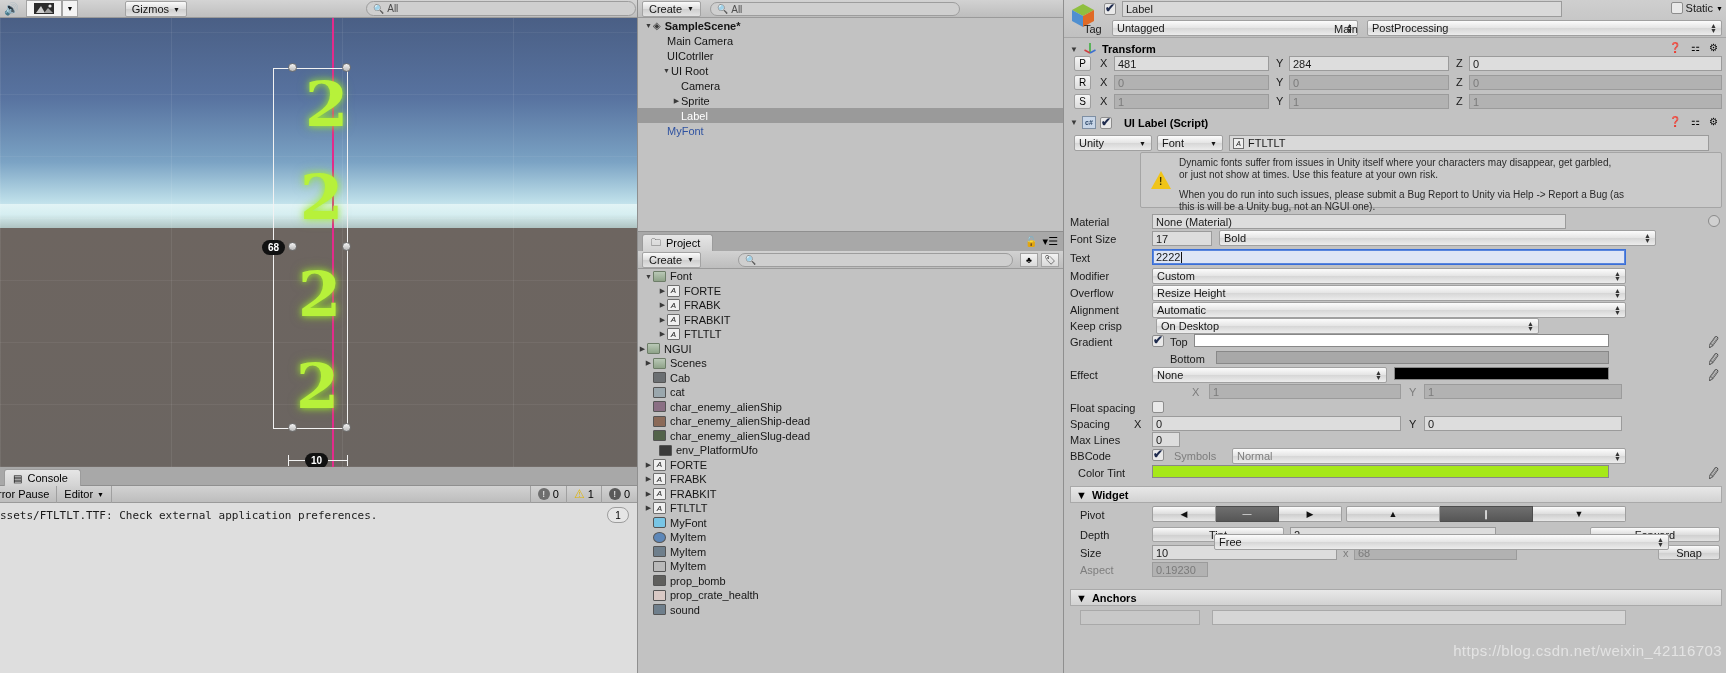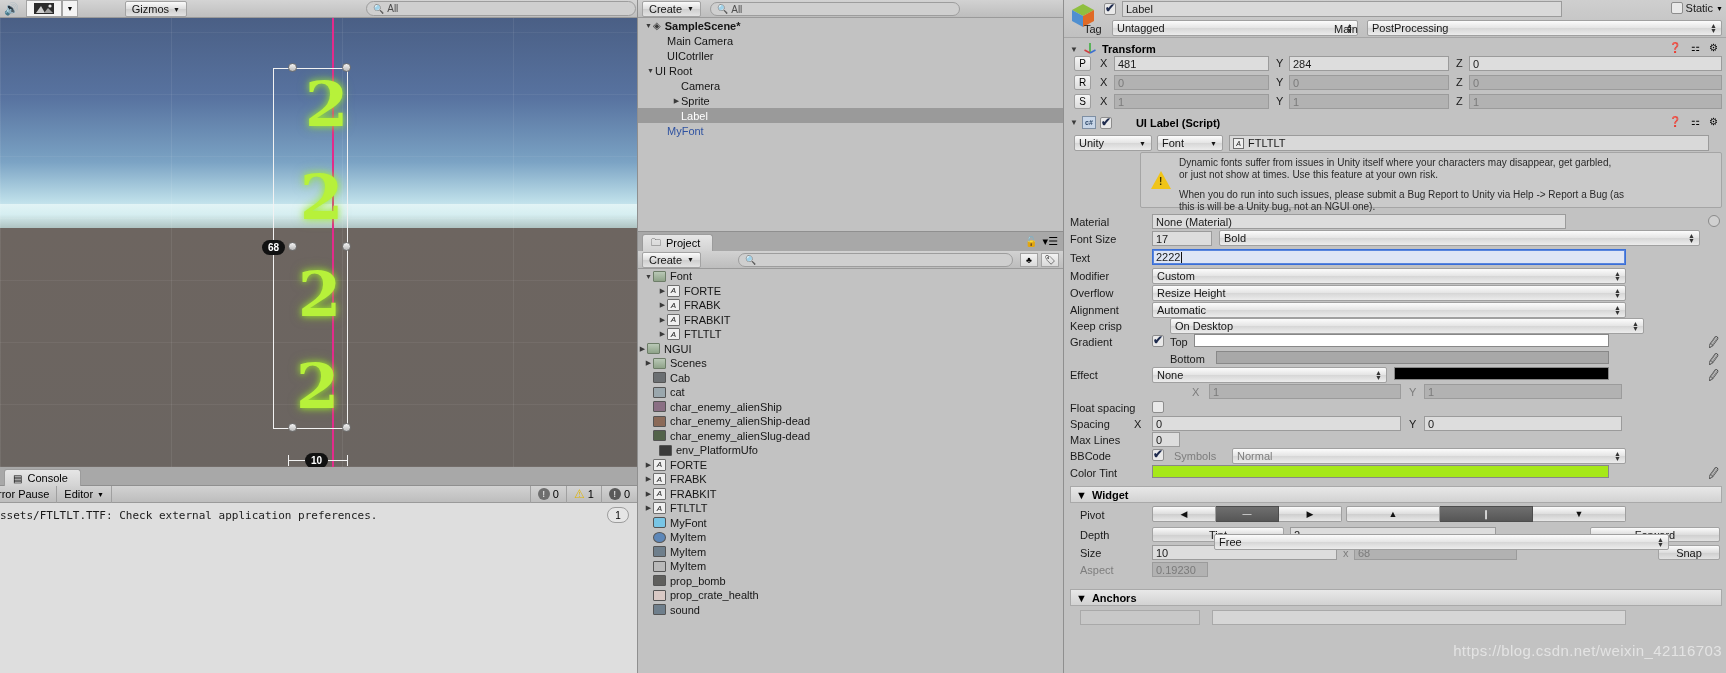--- a/index.html
+++ b/index.html
@@ -296,21 +296,21 @@
           <span style="font-weight: bold;">SampleScene*</span>
         </div>
         <div class="hrow" style="padding-left: 20px;">
           <span class="tri"></span>
           <span>Main Camera</span>
         </div>
         <div class="hrow" style="padding-left: 20px;">
           <span class="tri"></span>
           <span>UICotrller</span>
         </div>
-        <div class="hrow" style="padding-left: 8px;">
+        <div class="hrow" style="padding-left: 24px;">
           <span class="tri">▼</span>
           <span>UI Root</span>
         </div>
         <div class="hrow" style="padding-left: 34px;">
           <span class="tri"></span>
           <span>Camera</span>
         </div>
         <div class="hrow" style="padding-left: 34px;">
           <span class="tri">▶</span>
           <span>Sprite</span>
@@ -562,21 +562,21 @@
           <div class="field dim" style="position: absolute; left: 405px; top: 1px; width: 253px;">
             <span>1</span>
           </div>
         </div>
       </div>
 
     <div id="comp-header">
       <span class="foldout">▼</span>
       <span style="width:14px;height:13px;background:#c8d6e8;border:1px solid #7d8ea3;font-size:7px;display:flex;align-items:center;justify-content:center;color:#2b4668">c#</span>
       <span class="chk on"></span>
-      <span style="margin-left:20px">UI Label (Script)</span>
+      <span style="margin-left:8px">UI Label (Script)</span>
     </div>
     <span style="position:absolute;right:44px;top:116px;font-size:10px">❓</span>
     <span style="position:absolute;right:26px;top:116px;font-size:10px">⚏</span>
     <span style="position:absolute;right:8px;top:116px;font-size:10px">⚙</span>
 
     <div class="popup" style="position:absolute;left:10px;top:135px;width:78px">
       <span>Unity</span>
       <span style="position:absolute;right:5px;font-size:7px">▼</span>
     </div>
     <div class="popup" style="position:absolute;left:93px;top:135px;width:66px">
@@ -602,21 +602,21 @@
     <span class="lbl" style="position:absolute;left:6px;top:216px">Material</span>
     <div class="field" style="position:absolute;left:88px;top:214px;width:414px">
       <span>None (Material)</span>
     </div>
     <span style="position:absolute;right:6px;top:215px;width:12px;height:12px;border:1px solid #8a8a8a;border-radius:50%;background:#d0d0d0"></span>
 
     <span class="lbl" style="position:absolute;left:6px;top:233px">Font Size</span>
     <div class="field" style="position:absolute;left:88px;top:231px;width:60px">
       <span>17</span>
     </div>
-    <div class="popup" style="position:absolute;left:155px;top:230px;width:481px">
+    <div class="popup" style="position:absolute;left:155px;top:230px;width:437px">
       <span>Bold</span>
       <span class="arrows">▲<br>▼</span>
     </div>
 
     <span class="lbl" style="position:absolute;left:6px;top:252px">Text</span>
     <div class="field focus" style="position:absolute;left:88px;top:249px;width:474px;height:16px">
       <span>2222</span>
       <span style="width:1px;height:11px;background:#111;margin-left:1px"></span>
     </div>
 
@@ -632,21 +632,21 @@
       <span class="arrows">▲<br>▼</span>
     </div>
 
     <span class="lbl" style="position:absolute;left:6px;top:304px">Alignment</span>
     <div class="popup" style="position:absolute;left:88px;top:302px;width:474px">
       <span>Automatic</span>
       <span class="arrows">▲<br>▼</span>
     </div>
 
     <span class="lbl" style="position:absolute;left:6px;top:320px">Keep crisp</span>
-    <div class="popup" style="position:absolute;left:106px;top:318px;width:474px">
+    <div class="popup" style="position:absolute;left:92px;top:318px;width:383px">
       <span>On Desktop</span>
       <span class="arrows">▲<br>▼</span>
     </div>
 
     <span class="lbl" style="position:absolute;left:6px;top:336px">Gradient</span>
     <span class="chk on" style="position:absolute;left:88px;top:335px"></span>
     <span class="lbl" style="position:absolute;left:106px;top:336px">Top</span>
     <div class="swatch" style="position:absolute;left:130px;top:334px;width:415px;height:13px;background:#ffffff"></div>
     <span class="eyedrop" style="right:6px;top:334px">🖉</span>
 
@@ -690,21 +690,21 @@
     </div>
 
     <span class="lbl" style="position:absolute;left:6px;top:450px">BBCode</span>
     <span class="chk on" style="position:absolute;left:88px;top:449px"></span>
     <span class="lbl dim" style="position:absolute;left:110px;top:450px">Symbols</span>
     <div class="popup" style="position:absolute;left:168px;top:448px;width:394px;color:#7d7d7d">
       <span>Normal</span>
       <span class="arrows">▲<br>▼</span>
     </div>
 
-    <span class="lbl" style="position:absolute;left:6px;top:467px">Color Tint</span>
+    <span class="lbl" style="position:absolute;left:14px;top:467px">Color Tint</span>
     <div class="swatch" style="position:absolute;left:88px;top:465px;width:457px;height:13px;background:#a6e819"></div>
     <span class="eyedrop" style="right:6px;top:465px">🖉</span>
 
     <div class="hdrbar" style="position:absolute;left:6px;top:486px;width:652px">
       <span style="margin-right:5px">▼</span>
       <span>Widget</span>
     </div>
 
     <span class="lbl" style="position:absolute;left:16px;top:509px">Pivot</span>
     <div style="position:absolute;left:88px;top:506px;width:190px;display:flex">

